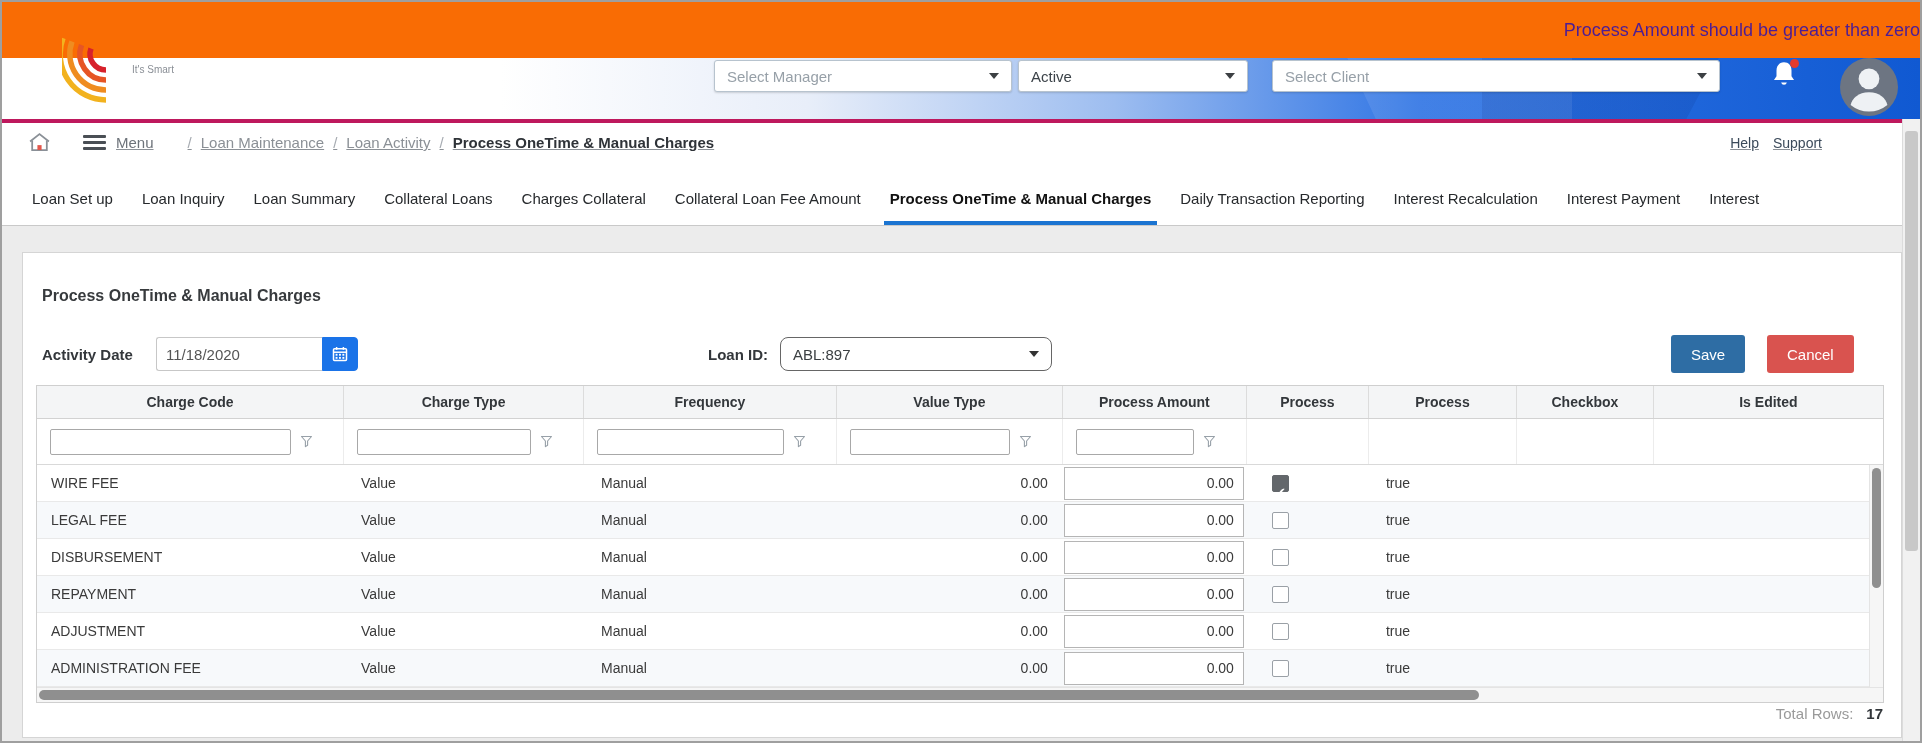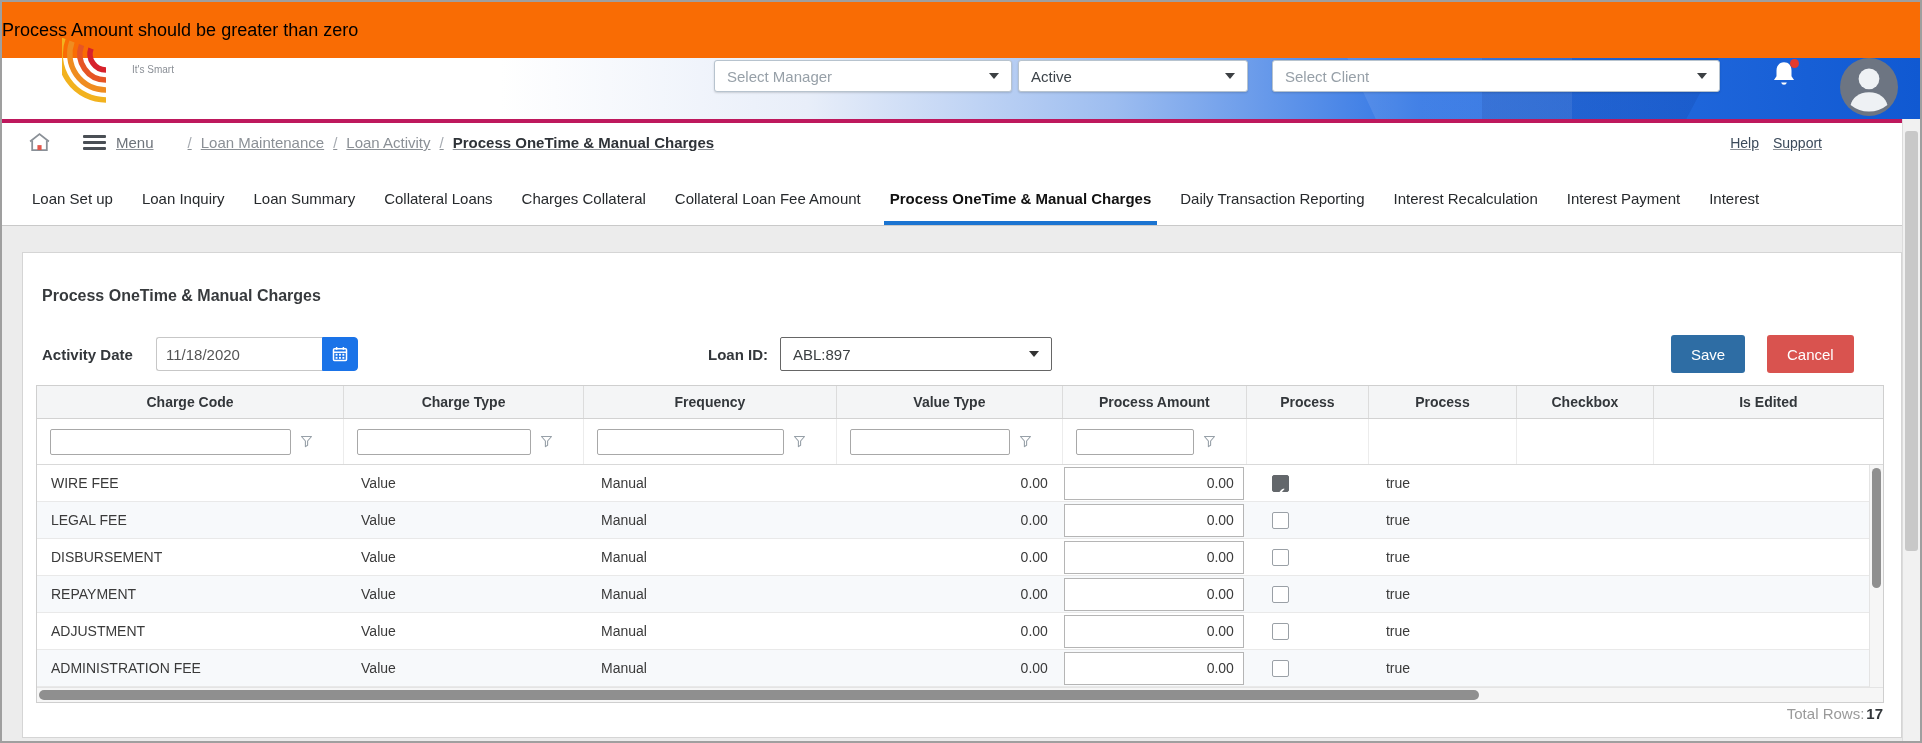--- a/index.html
+++ b/index.html
@@ -1,21 +1,21 @@
 <!DOCTYPE html>
 <html><head>
 <meta charset="utf-8">
 <style>
   * { margin:0; padding:0; box-sizing:border-box; }
   html,body { width:1922px; height:743px; font-family:"Liberation Sans", sans-serif; background:#fff; }
   #stage { position:relative; width:1922px; height:743px; overflow:hidden; border:2px solid #9f9f9f; background:#fff; }
 
   
   .banner { position:absolute; left:0; top:0; width:100%; height:56px; background:#f96c04;
-            display:flex; align-items:center; justify-content:flex-start; color:#000000; font-size:18px; }
+            display:flex; align-items:center; justify-content:flex-end; color:#4c1d95; font-size:18px; }
 
   
   .app-header { position:absolute; left:0; top:56px; width:100%; height:61px;
     background:linear-gradient(90deg, #ffffff 0%, #ffffff 26%, #e8eef9 42%, #9dbdf0 58%, #2f74e4 74%, #1059d2 100%); }
   .facet { position:absolute; pointer-events:none; }
   .f1 { left:1150px; top:0; width:420px; height:61px; background:linear-gradient(65deg, transparent 49.8%, rgba(255,255,255,.09) 50%); }
   .f2 { left:1480px; top:0; width:442px; height:61px; background:linear-gradient(118deg, rgba(0,20,90,.10) 49.8%, transparent 50%); }
   .logo { position:absolute; left:60px; top:-22px; width:64px; height:68px; }
   .tagline { position:absolute; left:130px; top:6px; font-size:10px; color:#8a8f96; }
   .hsel { position:absolute; top:2px; height:32px; background:#fff; border:1px solid #b7c3ce; border-radius:3px;
@@ -57,21 +57,21 @@
   .card-title { position:absolute; left:19px; top:34px; font-size:16px; font-weight:bold; color:#373a3d; }
 
   .controls { position:absolute; left:0; top:84px; width:100%; height:40px; }
   .field-label { font-size:15px; font-weight:bold; color:#33373b; }
   .lab-activity { position:absolute; left:19px; top:9px; }
   .date-input { position:absolute; left:133px; top:0; width:166px; height:34px; border:1px solid #c7c7c7; border-right:none;
                 border-radius:3px 0 0 3px; font-size:15px; color:#555; padding:0 9px; font-family:"Liberation Sans",sans-serif; }
   .cal-btn { position:absolute; left:299px; top:0; width:36px; height:34px; background:#1a73e8; border:1px solid #1a73e8;
              border-radius:0 4px 4px 0; display:flex; align-items:center; justify-content:center; cursor:pointer; }
   .lab-loanid { position:absolute; left:685px; top:9px; }
-  .loan-select { position:absolute; left:757px; top:0; width:272px; height:34px; border:1px solid #666; border-radius:2px;
+  .loan-select { position:absolute; left:757px; top:0; width:272px; height:34px; border:1px solid #666; border-radius:8px;
                  background:#fff; display:flex; align-items:center; padding:0 12px; font-size:15px; color:#3c4043; cursor:pointer; }
   .loan-select .caret { margin-left:auto; width:0; height:0; border-left:5px solid transparent; border-right:5px solid transparent; border-top:6px solid #333; }
   .btn { position:absolute; top:-2px; height:38px; border:none; border-radius:3px; color:#fff; font-size:15px;
          padding:0 20px; cursor:pointer; font-family:"Liberation Sans",sans-serif; }
   .btn-save { left:1648px; background:#2e6da4; }
   .btn-cancel { left:1744px; background:#d9534f; }
 
   
   .grid { position:absolute; left:13px; top:132px; width:1848px; border:1px solid #cfcfcf; background:#fff; }
   .thead { display:flex; height:33px; background:#f4f5f6; border-bottom:1px solid #d2d2d2; }
@@ -95,21 +95,21 @@
   .chk.checked { background:#63676b; border-color:#63676b; }
   .chk.checked::after { content:"\2714"; position:absolute; left:2px; top:-1px; color:#fff; font-size:13px; }
   .c0{width:16.58%} .c1{width:13.0%} .c2{width:13.7%} .c3{width:12.24%} .c4{width:9.97%}
   .c5{width:6.61%} .c6{width:8.02%} .c7{width:7.42%} .c8{width:12.46%}
   .vsb { position:absolute; right:0; top:0; bottom:0; width:14px; background:#f6f6f6; border-left:1px solid #e4e4e4; }
   .vsb .thumb { margin:3px 2px 0 2px; height:120px; background:#8f8f8f; border-radius:6px; cursor:grab; }
   .hsb { height:15px; background:#f6f6f6; border-top:1px solid #e4e4e4; position:relative; }
   .hsb .thumb { position:absolute; left:2px; top:2px; height:10px; width:78%; background:#8f8f8f; border-radius:5px; cursor:grab; }
 
   .grid-footer { position:absolute; right:18px; top:452px; font-size:15px; color:#9a9a9a; }
-  .grid-footer b { color:#33373b; margin-left:2px; }
+  .grid-footer b { color:#33373b; margin-left:13px; }
 
   
   .page-sb { position:absolute; right:0; top:117px; width:18px; bottom:0; background:#f1f1f1; border-left:1px solid #dcdcdc; }
   .page-sb .thumb { margin:12px 2px 0 2px; height:420px; background:#c8c8c8; border-radius:3px; cursor:grab; }
 </style>
 </head>
 <body>
 
 <div id="stage">
 

